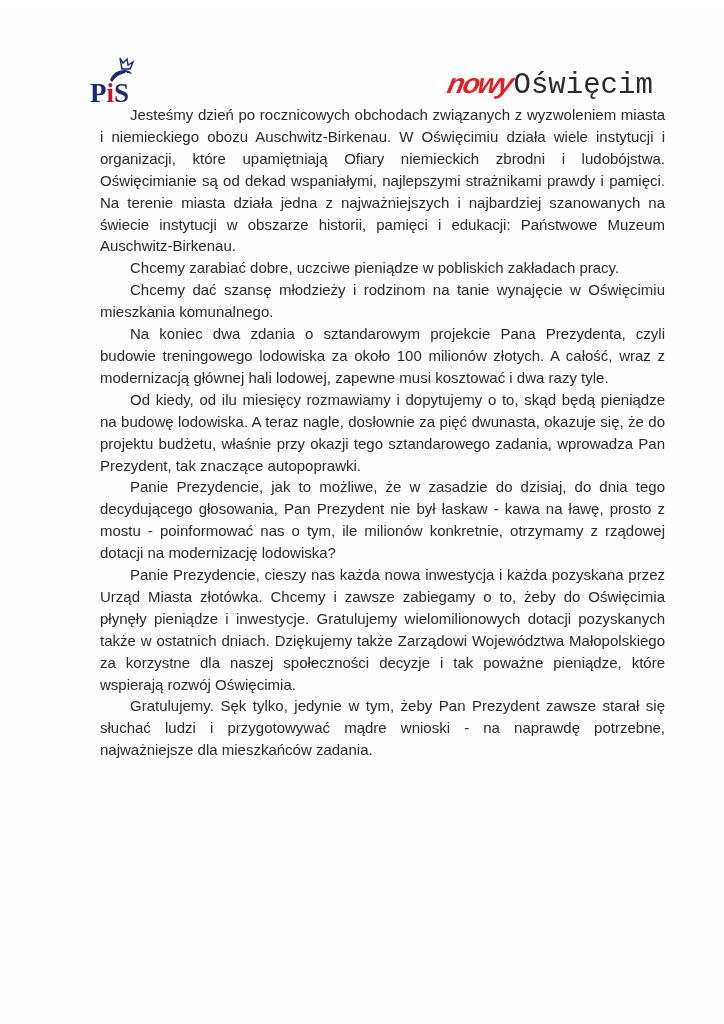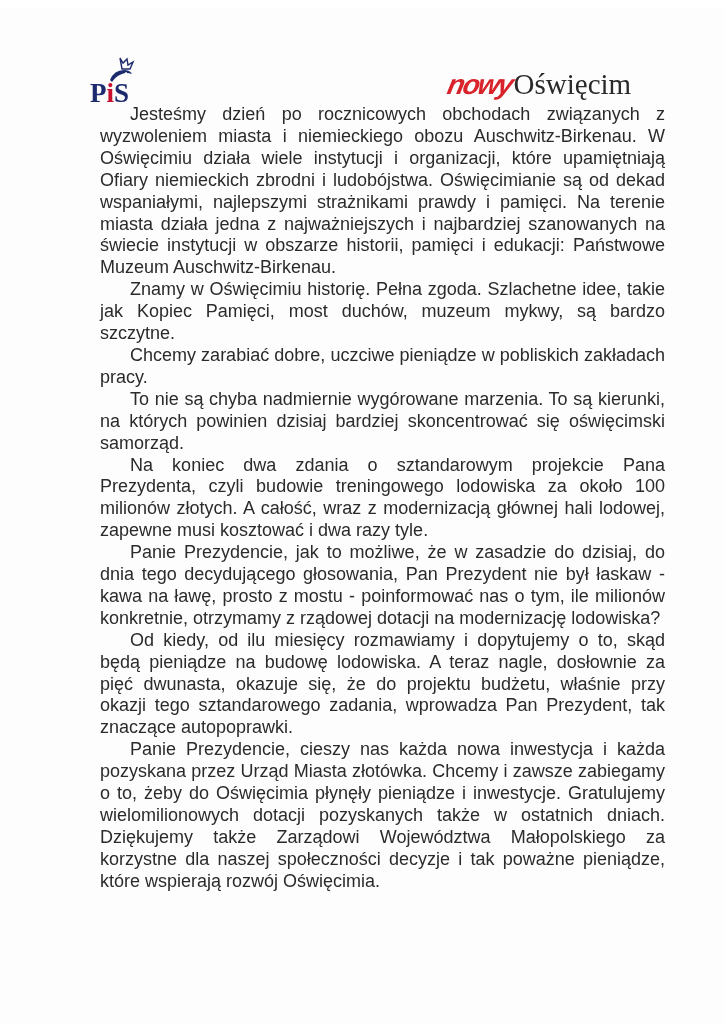--- a/index.html
+++ b/index.html
@@ -14,25 +14,25 @@
     position: absolute; left: 2px; top: 22px; font-family: "Liberation Serif", "DejaVu Serif", serif;
     font-weight: bold; font-size: 27px; color: #1c2a6e; letter-spacing: 0px;
   }
   .logo-pis .letters .i { color: #c8102e; }
   .logo-nowy { position: absolute; left: 448px; top: 60px; height: 36px; display: flex; align-items: baseline; }
   .logo-nowy .nowy {
     font-family: "Liberation Sans", sans-serif; font-weight: bold; font-style: italic;
     color: #d8232a; font-size: 28px; letter-spacing: -2px; transform: skewX(-12deg); display: inline-block;
   }
   .logo-nowy .city {
-    font-family: Liberation Serif, serif; color: #2a2a2a; font-size: 29px; margin-left: 2px;
+    font-family: Liberation Mono, monospace; color: #2a2a2a; font-size: 29px; margin-left: 2px;
   }
   .content {
     position: absolute; left: 100px; top: 96px; width: 565px;
-    font-size: 18px; line-height: 21.9px; color: #2b2b2b;
+    font-size: 15px; line-height: 21.9px; color: #2b2b2b;
   }
   .content p { margin: 0; text-align: justify; text-indent: 30px; }
 </style>
 </head>
 <body>
 
 <div class="page">
 
   <div class="logo-pis">
     <svg class="crown" width="28" height="26" viewBox="0 0 28 26">
@@ -43,22 +43,22 @@
     <div class="letters"><span>P</span><span class="i">i</span><span>S</span></div>
   </div>
 
   <div class="logo-nowy">
     <span class="nowy">nowy</span>
     <span class="city">Oświęcim</span>
   </div>
 
   <div class="content">
     <p>Jesteśmy dzień po rocznicowych obchodach związanych z wyzwoleniem miasta i niemieckiego obozu Auschwitz-Birkenau. W Oświęcimiu działa wiele instytucji i organizacji, które upamiętniają Ofiary niemieckich zbrodni i ludobójstwa. Oświęcimianie są od dekad wspaniałymi, najlepszymi strażnikami prawdy i pamięci. Na terenie miasta działa jedna z najważniejszych i najbardziej szanowanych na świecie instytucji w obszarze historii, pamięci i edukacji: Państwowe Muzeum Auschwitz-Birkenau.</p>
-    <p>Znamy w Oświęcimiu historię. Pełna zgoda. Szlachetne idee, takie jak Kopiec Pamięci, most duchów, muzeum mykwy, są bardzo szczytne.</p>
     <p>Chcemy zarabiać dobre, uczciwe pieniądze w pobliskich zakładach pracy.</p>
-    <p>To nie są chyba nadmiernie wygórowane marzenia. To są kierunki, na których powinien dzisiaj bardziej skoncentrować się oświęcimski samorząd.</p>
+    <p>Chcemy dać szansę młodzieży i rodzinom na tanie wynajęcie w Oświęcimiu mieszkania komunalnego.</p>
     <p>Na koniec dwa zdania o sztandarowym projekcie Pana Prezydenta, czyli budowie treningowego lodowiska za około 100 milionów złotych. A całość, wraz z modernizacją głównej hali lodowej, zapewne musi kosztować i dwa razy tyle.</p>
+    <p>Od kiedy, od ilu miesięcy rozmawiamy i dopytujemy o to, skąd będą pieniądze na budowę lodowiska. A teraz nagle, dosłownie za pięć dwunasta, okazuje się, że do projektu budżetu, właśnie przy okazji tego sztandarowego zadania, wprowadza Pan Prezydent, tak znaczące autopoprawki.</p>
     <p>Panie Prezydencie, jak to możliwe, że w zasadzie do dzisiaj, do dnia tego decydującego głosowania, Pan Prezydent nie był łaskaw - kawa na ławę, prosto z mostu - poinformować nas o tym, ile milionów konkretnie, otrzymamy z rządowej dotacji na modernizację lodowiska?</p>
-    <p>Od kiedy, od ilu miesięcy rozmawiamy i dopytujemy o to, skąd będą pieniądze na budowę lodowiska. A teraz nagle, dosłownie za pięć dwunasta, okazuje się, że do projektu budżetu, właśnie przy okazji tego sztandarowego zadania, wprowadza Pan Prezydent, tak znaczące autopoprawki.</p>
     <p>Panie Prezydencie, cieszy nas każda nowa inwestycja i każda pozyskana przez Urząd Miasta złotówka. Chcemy i zawsze zabiegamy o to, żeby do Oświęcimia płynęły pieniądze i inwestycje. Gratulujemy wielomilionowych dotacji pozyskanych także w ostatnich dniach. Dziękujemy także Zarządowi Województwa Małopolskiego za korzystne dla naszej społeczności decyzje i tak poważne pieniądze, które wspierają rozwój Oświęcimia.</p>
+    <p>Gratulujemy. Sęk tylko, jedynie w tym, żeby Pan Prezydent zawsze starał się słuchać ludzi i przygotowywać mądre wnioski - na naprawdę potrzebne, najważniejsze dla mieszkańców zadania.</p>
   </div>
 
 </div>
 
 </body></html>

